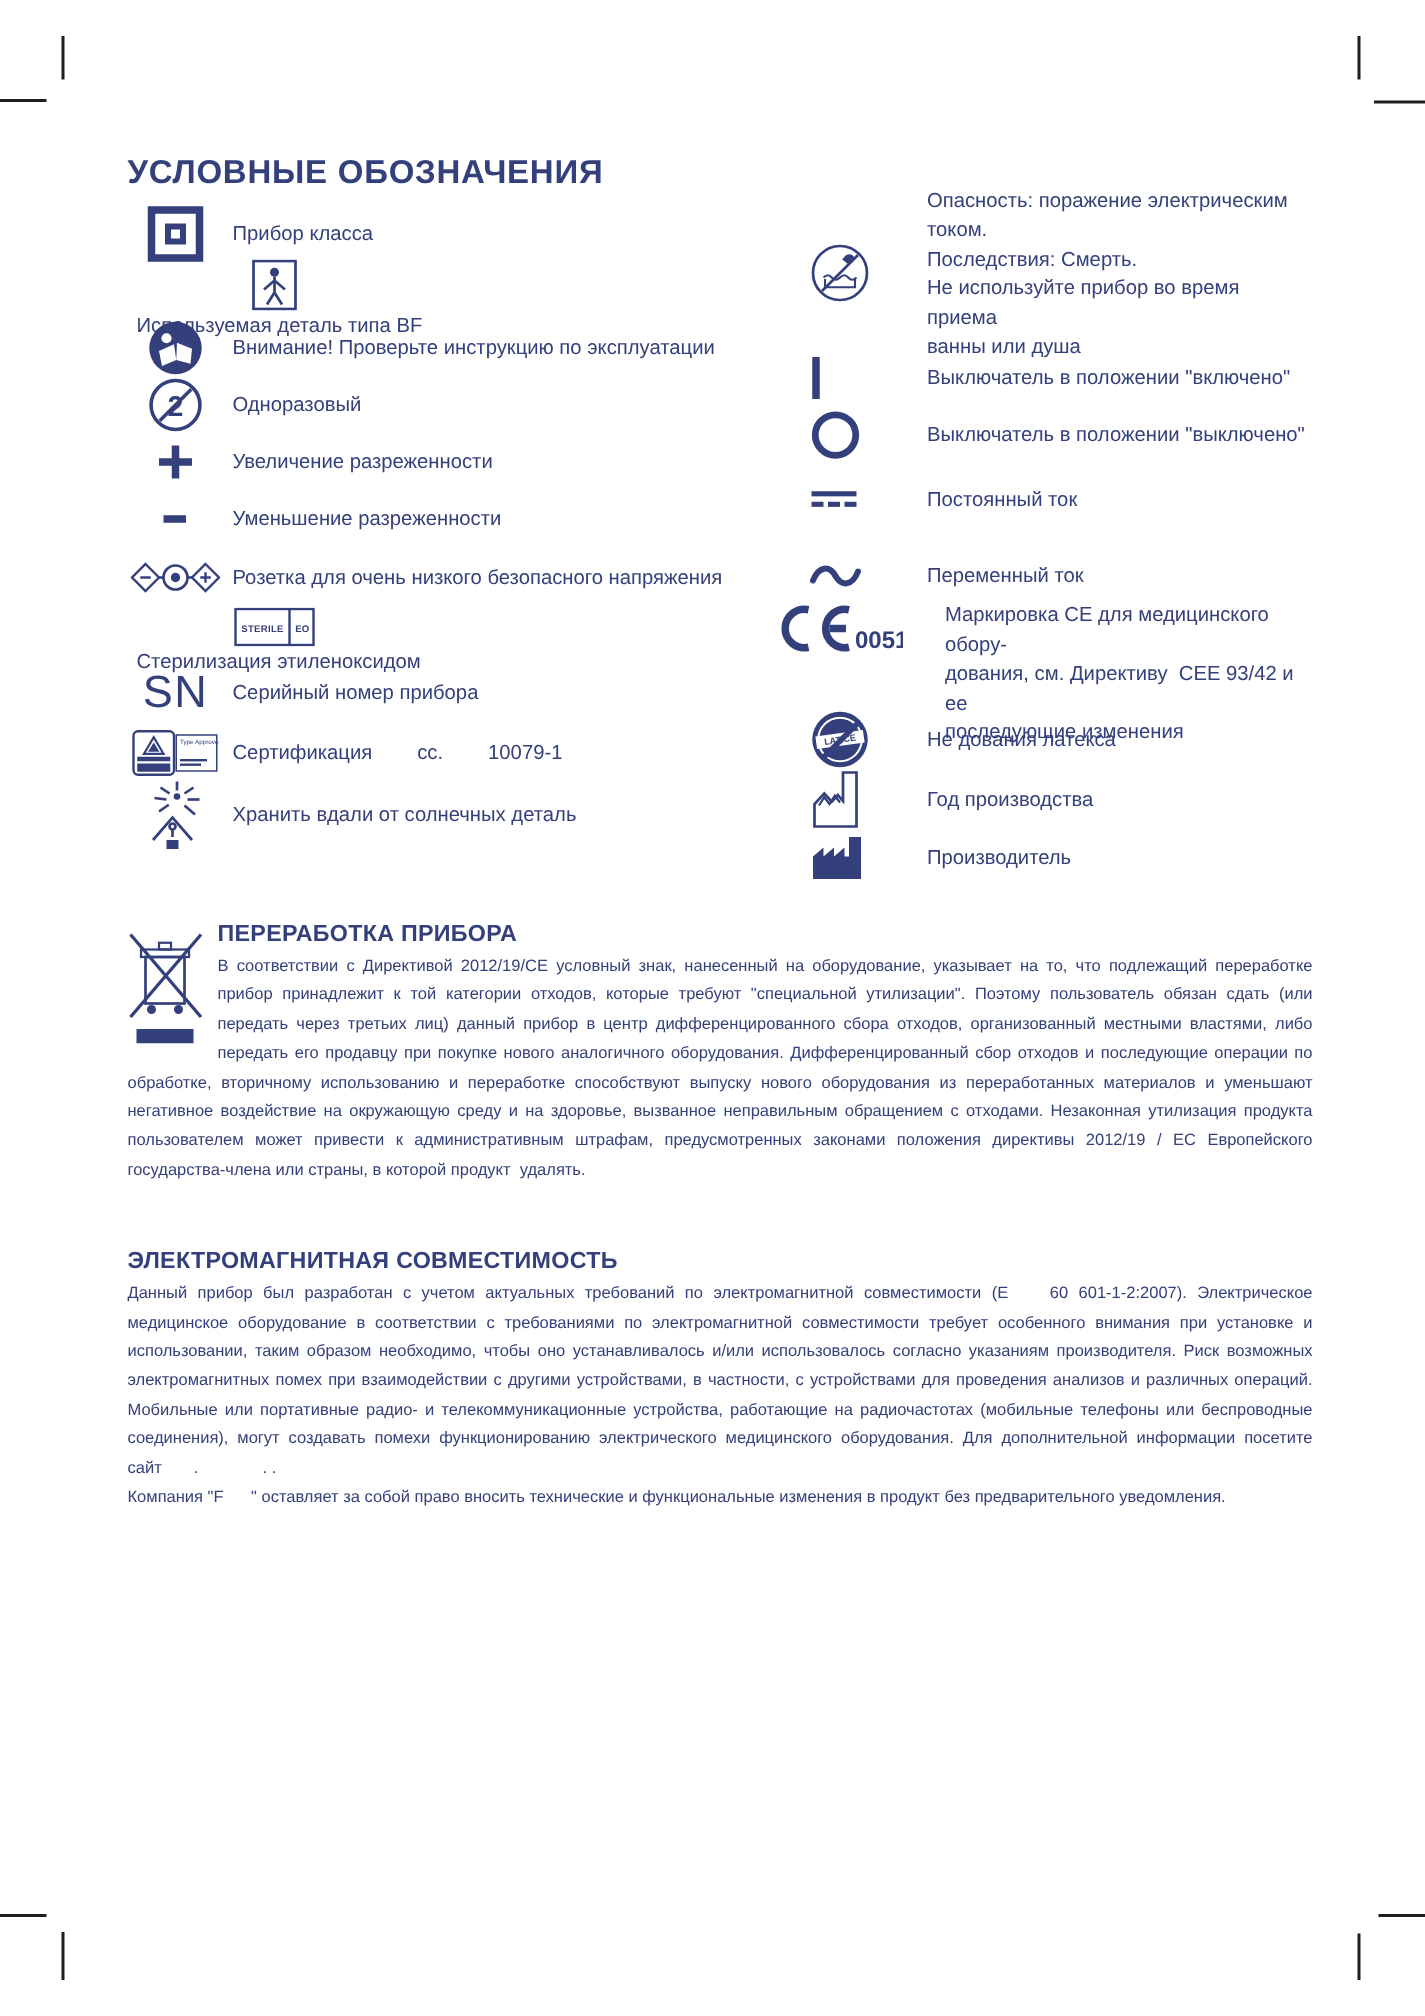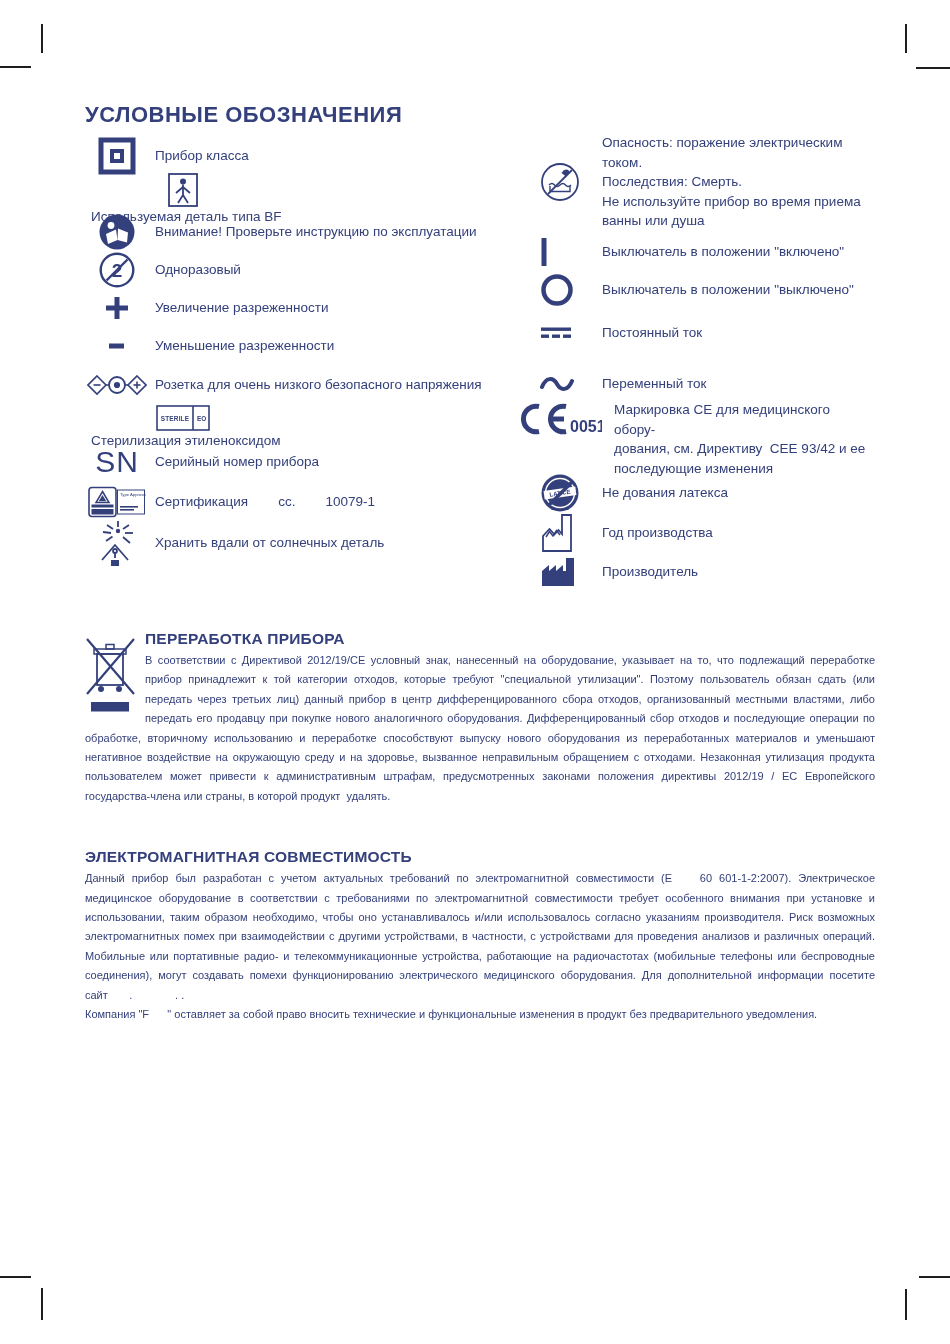--- a/index.html
+++ b/index.html
@@ -11,28 +11,28 @@
   .content{position:absolute;left:85px;top:102px;width:790px;}
   .page-title{font-size:22px;font-weight:bold;letter-spacing:.5px;margin:0;}
   
   .symbols{position:relative;margin-top:9px;height:462px;}
   .col-left{position:absolute;left:0;top:0;width:455px;height:462px;}
   .col-right{position:absolute;left:455px;top:0;width:335px;height:462px;}
   .sym-row{position:absolute;display:flex;align-items:center;}
   .icon-cell{width:64px;display:flex;justify-content:center;align-items:center;flex:none;}
   .icon-cell-r{width:50px;display:flex;justify-content:flex-start;align-items:center;flex:none;}
   .sym-label{font-size:13.5px;line-height:19.5px;white-space:pre-line;margin-left:6px;}
-  .col-right .sym-label{margin-left:12px;}
+  .col-right .sym-label{margin-left:28px;}
   .sn-text{font-size:30px;font-weight:400;letter-spacing:1px;}
   
   .section{margin-top:0;}
   .sec-heading{font-size:15.5px;font-weight:bold;letter-spacing:.2px;margin:0 0 3px 0;}
   .sec-body{font-size:11px;line-height:19.4px;text-align:justify;white-space:pre-line;margin:0;}
   .weee-float{float:left;width:52px;height:84px;margin:2px 8px 2px 0;}
-  .recycling{margin-top:31px;}
+  .recycling{margin-top:15px;}
   .emc{margin-top:42px;}
   .tiny-bars rect{fill:currentColor;}
 </style>
 </head>
 <body>
 
 <div class="crop" style="left:41px;top:24px;width:2px;height:29px;"></div>
 <div class="crop" style="left:0;top:66px;width:31px;height:2px;"></div>
 <div class="crop" style="left:905px;top:24px;width:2px;height:29px;"></div>
 <div class="crop" style="left:916px;top:67px;width:34px;height:2px;"></div>

